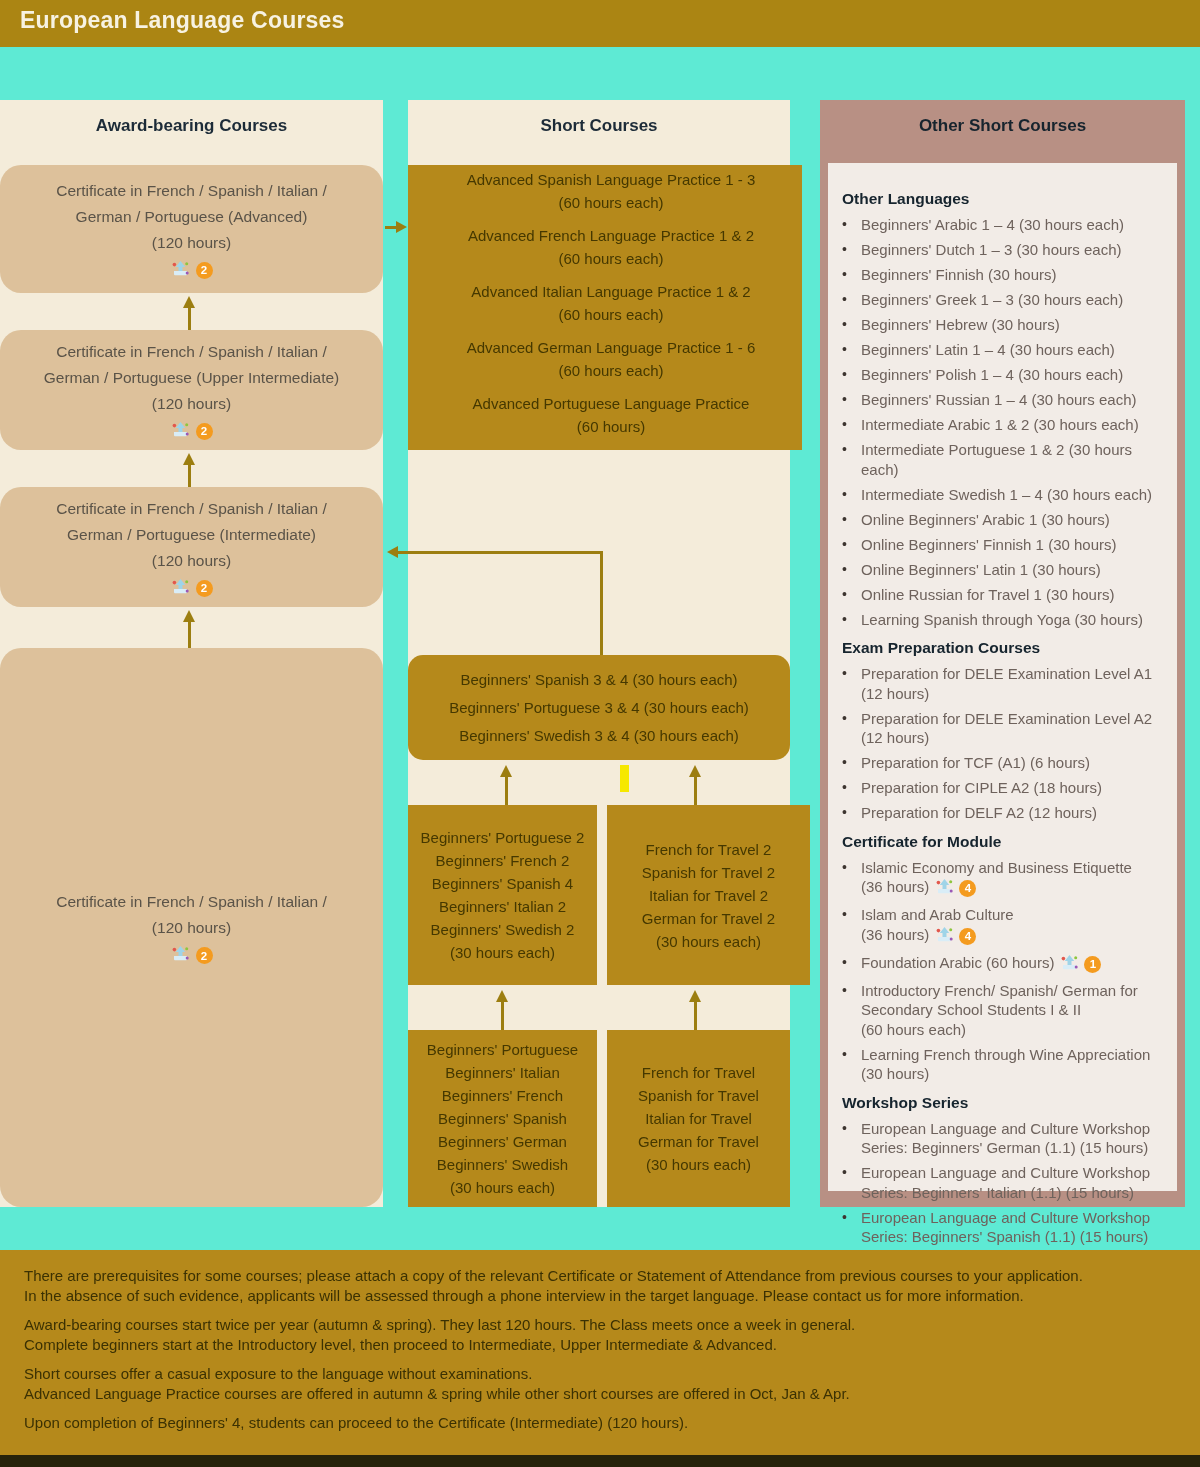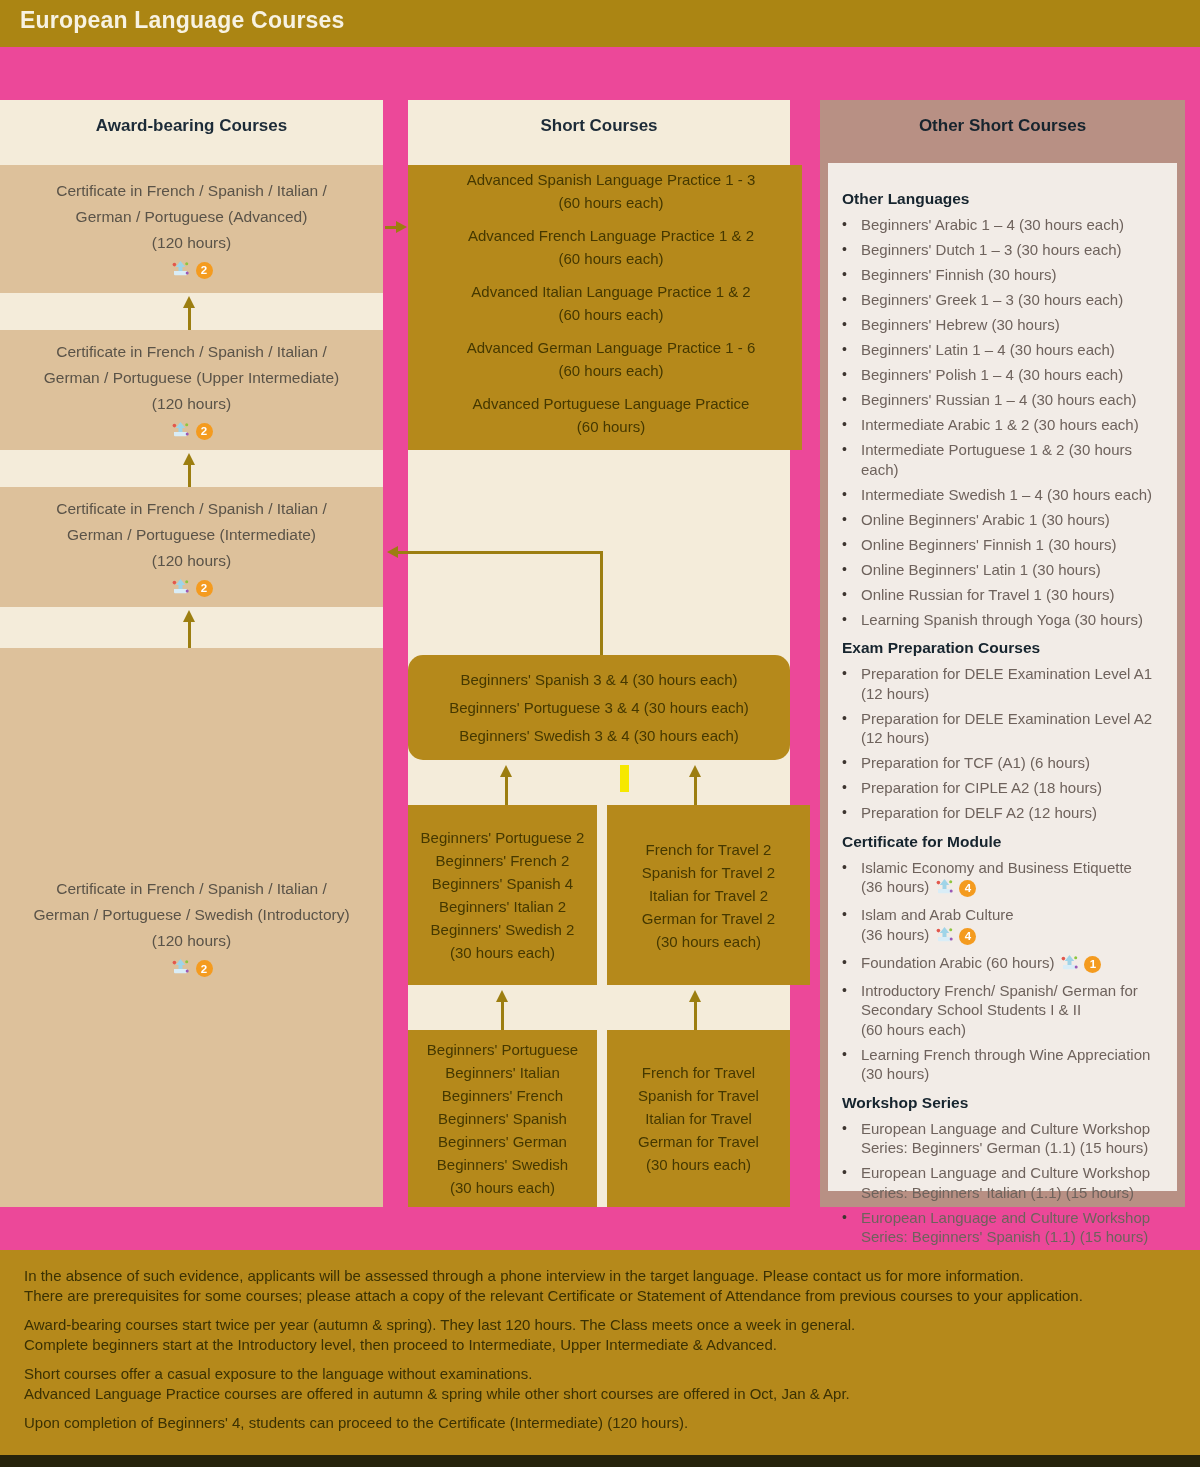--- a/index.html
+++ b/index.html
@@ -1,31 +1,31 @@
 <!DOCTYPE html>
 <html><head>
 <meta charset="utf-8">
 <style>
   html,body{margin:0;padding:0;background:#ffffff;}
-  .canvas{position:relative;width:1200px;height:1467px;background:#ec4899;
+  .canvas{position:relative;width:1200px;height:1467px;background:#5eead4;
           font-family:"Liberation Sans",sans-serif;overflow:hidden;}
 
   
   .titlebar{position:absolute;left:0;top:0;width:1200px;height:47px;background:#ab8513;}
   .titlebar .title{position:absolute;left:20px;top:7px;font-size:23px;font-weight:bold;color:#f7f2e2;letter-spacing:.2px;}
 
   
   .panel{position:absolute;background:#f4ecda;}
   .panel-award{left:0;top:100px;width:383px;height:1107px;}
   .panel-short{left:408px;top:100px;width:382px;height:1107px;}
   .col-header{position:absolute;width:100%;text-align:center;top:16px;font-size:17px;font-weight:bold;color:#1c2b38;}
 
   
   .tan-box{position:absolute;left:0;width:383px;background:#ddc19b;display:flex;flex-direction:column;
-           align-items:center;justify-content:center;text-align:center;color:#5a5348;font-size:15.5px;}
+           align-items:center;justify-content:center;text-align:center;color:#5a5348;font-size:15.5px;border-radius:21px;}
   .tan-box .box-lines div{line-height:26px;}
   .credit-row{display:flex;align-items:center;justify-content:center;gap:6px;margin-top:4px;}
 
   
   .gold-box{position:absolute;background:#b5891b;display:flex;flex-direction:column;align-items:center;
             justify-content:center;text-align:center;color:#453800;font-size:15px;}
   .gold-box .box-lines div{line-height:23px;}
   .gold-pairs .box-lines div:nth-child(even){margin-bottom:10px;}
   .gold-b34 .box-lines div{line-height:28px;}
 
@@ -137,21 +137,20 @@
           </svg></span>
       <span class="credit-badge">2</span>
     </div>
   </div>
 
   <div class="arrow-up" style="left:188px;top:621px;height:27px;"></div>
 
   <div class="tan-box" style="top:648px;height:559px;">
     <div class="box-lines">
         <div>Certificate in French / Spanish / Italian /</div>
-        <div>German / Portuguese / Swedish (Introductory)</div>
         <div>(120 hours)</div>
       </div>
     <div class="credit-row">
       <span class="credit-icon"><svg width="19" height="17" viewBox="0 0 19 17">
             <path d="M9.5 1 L14.2 7 H11.5 V11 H7.5 V7 H4.8 Z" fill="#9fd4e8"></path>
             <path d="M3 11 h13 v3.2 a1 1 0 0 1 -1 1 h-11 a1 1 0 0 1 -1 -1 Z" fill="#d9edf7"></path>
             <circle cx="3.4" cy="4.6" r="1.8" fill="#e2574c"></circle>
             <circle cx="15.7" cy="3.8" r="1.5" fill="#8ec63f"></circle>
             <circle cx="16.2" cy="13" r="1.5" fill="#9b59b6"></circle>
           </svg></span>
@@ -456,22 +455,22 @@
           <div class="b-content">
             <div>European Language and Culture Workshop</div>
             <div>Series: Beginners' Spanish (1.1) (15 hours)</div>
           </div>
         </div>
       </div>
   </div>
 
   <div class="footer-band">
     <div class="footer-para">
+        <div>There are prerequisites for some courses; please attach a copy of the relevant Certificate or Statement of Attendance from previous courses to your application.</div>
         <div>In the absence of such evidence, applicants will be assessed through a phone interview in the target language. Please contact us for more information.</div>
-        <div>There are prerequisites for some courses; please attach a copy of the relevant Certificate or Statement of Attendance from previous courses to your application.</div>
       </div>
     <div class="footer-para">
         <div>Award-bearing courses start twice per year (autumn &amp; spring). They last 120 hours. The Class meets once a week in general.</div>
         <div>Complete beginners start at the Introductory level, then proceed to Intermediate, Upper Intermediate &amp; Advanced.</div>
       </div>
     <div class="footer-para">
         <div>Short courses offer a casual exposure to the language without examinations.</div>
         <div>Advanced Language Practice courses are offered in autumn &amp; spring while other short courses are offered in Oct, Jan &amp; Apr.</div>
       </div>
     <div class="footer-para">

